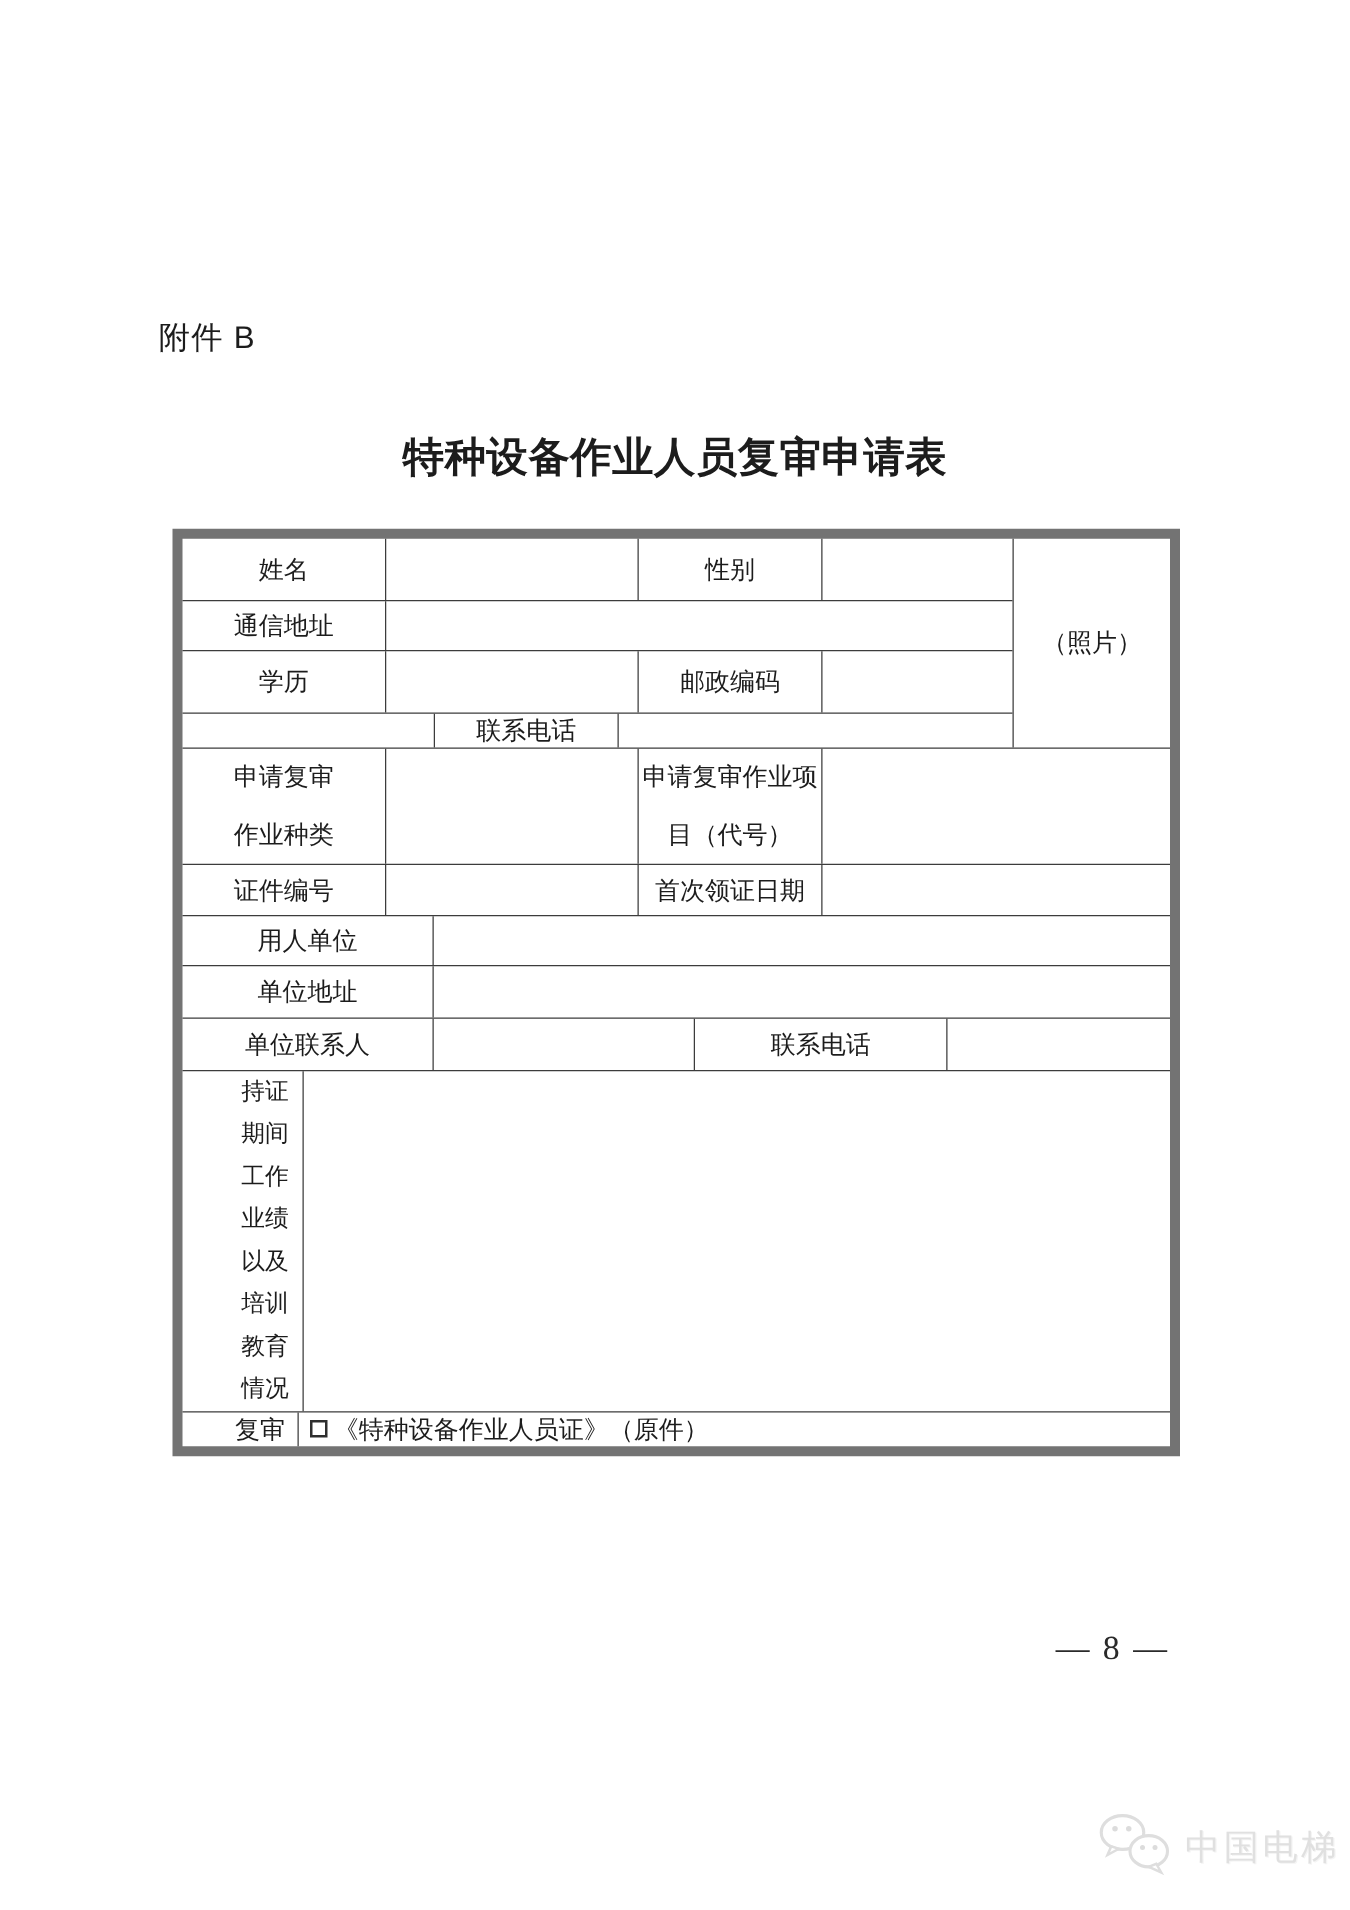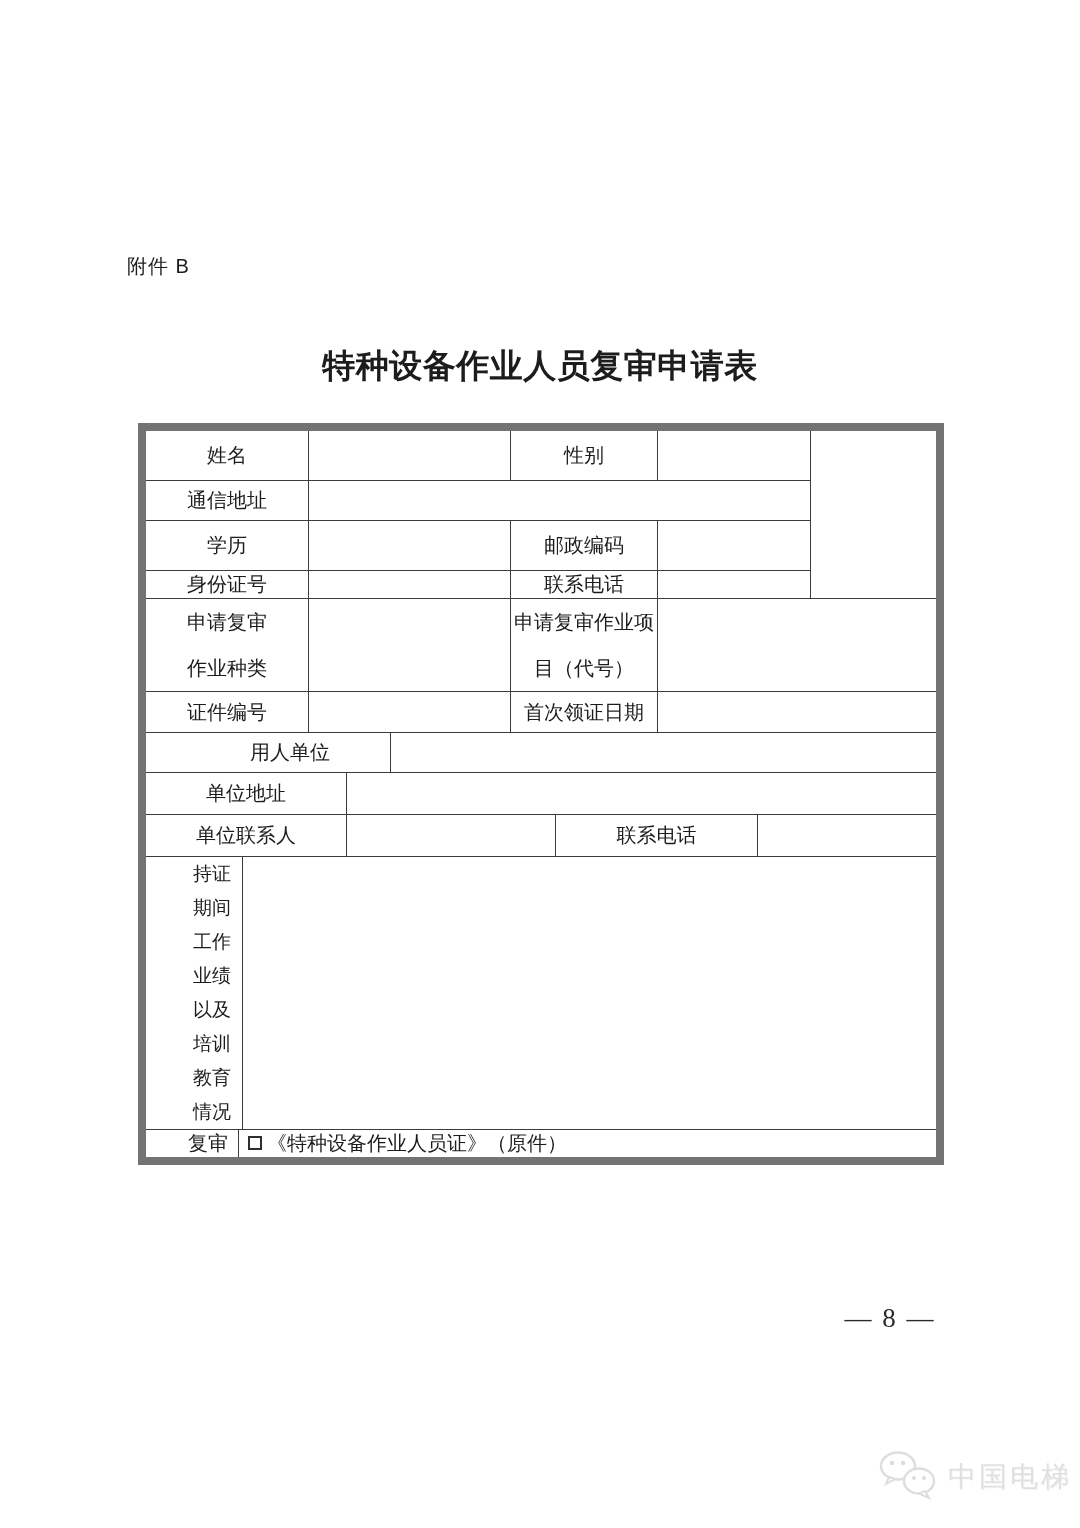--- a/index.html
+++ b/index.html
@@ -2,21 +2,21 @@
 <html><head>
 <meta charset="utf-8">
 <style>
   html,body{margin:0;padding:0;}
   body{
     width:1080px;height:1528px;background:#ffffff;position:relative;
     font-family:"Liberation Sans","DejaVu Sans",sans-serif;color:#1c1c1c;
     overflow:hidden;
   }
   .attachment{
-    position:absolute;left:127px;top:253px;font-size:20px;letter-spacing:1px;
+    position:absolute;left:127px;top:253px;font-size:25px;letter-spacing:1px;
   }
   .doc-title{
     position:absolute;left:0;top:344px;width:100%;text-align:center;
     font-size:33px;font-weight:bold;letter-spacing:0.5px;
   }
   
   .form-table{
     position:absolute;left:138px;top:423px;width:806px;height:742px;
     box-sizing:border-box;border:8px solid #737373;
     display:flex;flex-direction:column;font-size:20px;
@@ -32,21 +32,21 @@
   
   .sec1{display:flex;box-sizing:border-box;height:190px;border-bottom:1px solid #3c3c3c;}
   .sec1-left{width:665px;box-sizing:border-box;border-right:1px solid #3c3c3c;display:flex;flex-direction:column;}
   .sec1-left .trow:last-child{border-bottom:none;flex:1;}
   .photo-cell{flex:1;display:flex;align-items:center;justify-content:center;}
   .c-label1{width:163px;}
   .c-val1{width:202px;}
   .c-label2{width:147px;}
   .r1{height:50px;} .r2{height:40px;} .r3{height:50px;}
   .r5{height:104px;} .r6{height:51px;} .r7{height:40px;}
-  .r8{height:50px;padding-left:44px;} .r9{height:52px;gap:32px;} .r10{height:52px;}
+  .r8{height:50px;} .r9{height:52px;gap:32px;} .r10{height:52px;}
   .r11{height:282px;padding-left:36px;} .r12{border-bottom:none;flex:1;padding-left:32px;}
   .two-line{line-height:46px;white-space:pre-line;}
   .c-label-wide{width:201px;}
   .c-val-mid{width:209px;}
   .c-label-mid{width:202px;}
   .c-narrow{width:61px;}
   .vertical-label{
     display:flex;flex-direction:column;align-items:center;justify-content:center;
     font-size:19px;line-height:34px;
   }
@@ -97,26 +97,26 @@
         <div class="cell c-label1">通信地址</div>
         <div class="cell fill last"></div>
       </div>
       <div class="trow r3">
         <div class="cell c-label1">学历</div>
         <div class="cell c-val1"></div>
         <div class="cell c-label2">邮政编码</div>
         <div class="cell fill last"></div>
       </div>
       <div class="trow">
-        <div class="cell c-label1">身份证号</div>
         <div class="cell c-val1"></div>
         <div class="cell c-label2">联系电话</div>
         <div class="cell fill last"></div>
       </div>
     </div>
+    <div class="photo-cell">（照片）</div>
   </div>
 
   <div class="trow r5">
     <div class="cell c-label1 two-line">申请复审
 作业种类</div>
     <div class="cell c-val1"></div>
     <div class="cell c-label2 two-line"><span><span>申请复审作业项</span><br><span>目（代号）</span></span></div>
     <div class="cell fill last"></div>
   </div>
 

